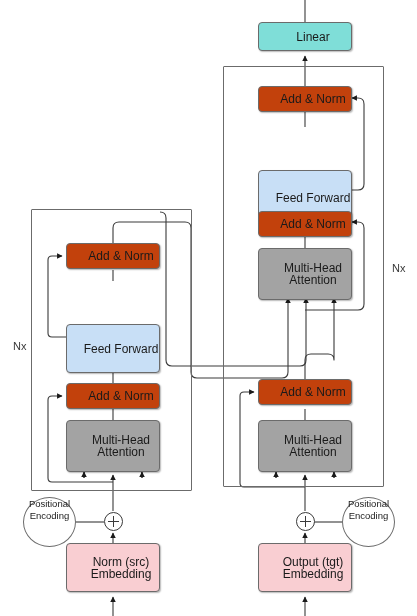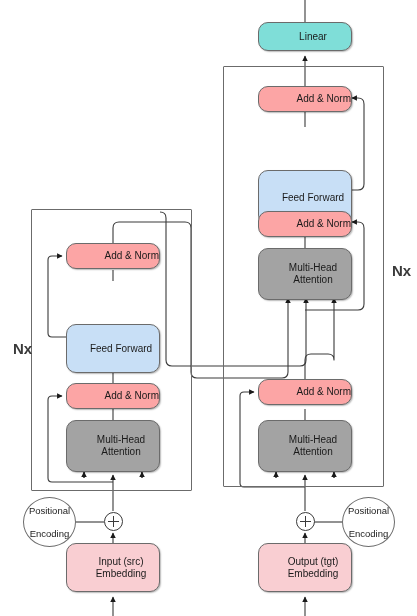--- a/index.html
+++ b/index.html
@@ -1,39 +1,39 @@
 <!DOCTYPE html>
 <html><head>
 <meta charset="utf-8">
 <style>
   html,body{margin:0;padding:0;background:#ffffff;}
   body{font-family:"Liberation Sans",sans-serif;}
   #stage{position:relative;width:417px;height:616px;background:#ffffff;overflow:hidden;}
   #wires{position:absolute;left:0;top:0;width:417px;height:616px;}
-  .node{position:absolute;box-sizing:border-box;border:1px solid #6b6b6b;border-radius:10px;
+  .node{position:absolute;box-sizing:border-box;border:1px solid #6b6b6b;border-radius:4px;
         display:flex;align-items:center;justify-content:center;text-align:center;
-        font-size:10px;line-height:12px;color:#1a1a1a;
+        font-size:12px;line-height:12px;color:#1a1a1a;
         box-shadow:1px 1px 1.5px rgba(0,0,0,0.28);padding-left:16px;}
   .node span{display:block;pointer-events:none;}
   .n-linear{background:#7fded8;}
-  .n-addnorm{background:#fca5a5;justify-content:flex-end;}
+  .n-addnorm{background:#c2410c;}
   .n-ff{background:#c8dff6;margin-top:43px;}
   .n-mha{background:#a3a3a3;}
   .n-emb{background:#f9ced2;}
   .grp{position:absolute;box-sizing:border-box;border:1px solid #6b6b6b;background:transparent;
        border-radius:1px;}
   .pe{position:absolute;box-sizing:border-box;border:1px solid #6b6b6b;border-radius:50%;
-      background:#ffffff;display:flex;align-items:center;justify-content:center;
-      font-size:9.5px;line-height:11.5px;color:#1a1a1a;text-align:center;gap:12px;}
+      background:#ffffff;display:flex;align-items:center;justify-content:flex-start;
+      font-size:9.5px;line-height:11.5px;color:#1a1a1a;text-align:center;}
   .plus{position:absolute;box-sizing:border-box;width:19px;height:19px;border:1px solid #3a3a3a;
         border-radius:50%;background:#ffffff;}
   .plus:before,.plus:after{content:"";position:absolute;background:#3a3a3a;}
   .plus:before{left:3px;right:3px;top:8px;height:1px;}
   .plus:after{top:3px;bottom:3px;left:8px;width:1px;}
-  .nxlabel{position:absolute;font-size:15px;color:#3a3a3a;font-weight:bold;}
+  .nxlabel{position:absolute;font-size:11px;color:#3a3a3a;}
 </style>
 </head>
 <body>
 
 <div id="stage">
 
   <svg id="wires" viewBox="0 0 417 616" width="417" height="616">
     <defs>
       <marker id="ar" viewBox="0 0 10 10" refX="9" refY="5" markerWidth="5" markerHeight="5" orient="auto-start-reverse">
         <path d="M 0 0 L 10 5 L 0 10 z" fill="#1a1a1a"></path>
@@ -153,21 +153,21 @@
   <div class="node n-addnorm" style="left:66px;top:383px;width:94px;height:26px;">
     <span>Add &amp; Norm</span>
   </div>
 
   <div class="node n-mha" style="left:66px;top:420px;width:94px;height:52px;flex-direction:column;">
     <span>Multi-Head</span>
     <span>Attention</span>
   </div>
 
   <div class="node n-emb" style="left:66px;top:543px;width:94px;height:49px;flex-direction:column;">
-    <span>Input (src)</span>
+    <span>Norm (src)</span>
     <span>Embedding</span>
   </div>
 
   <div class="node n-emb" style="left:258px;top:543px;width:94px;height:49px;flex-direction:column;">
     <span>Output (tgt)</span>
     <span>Embedding</span>
   </div>
 
   <div class="pe" style="left:23px;top:497px;width:53px;height:50px;flex-direction:column;">
     <span>Positional</span>

